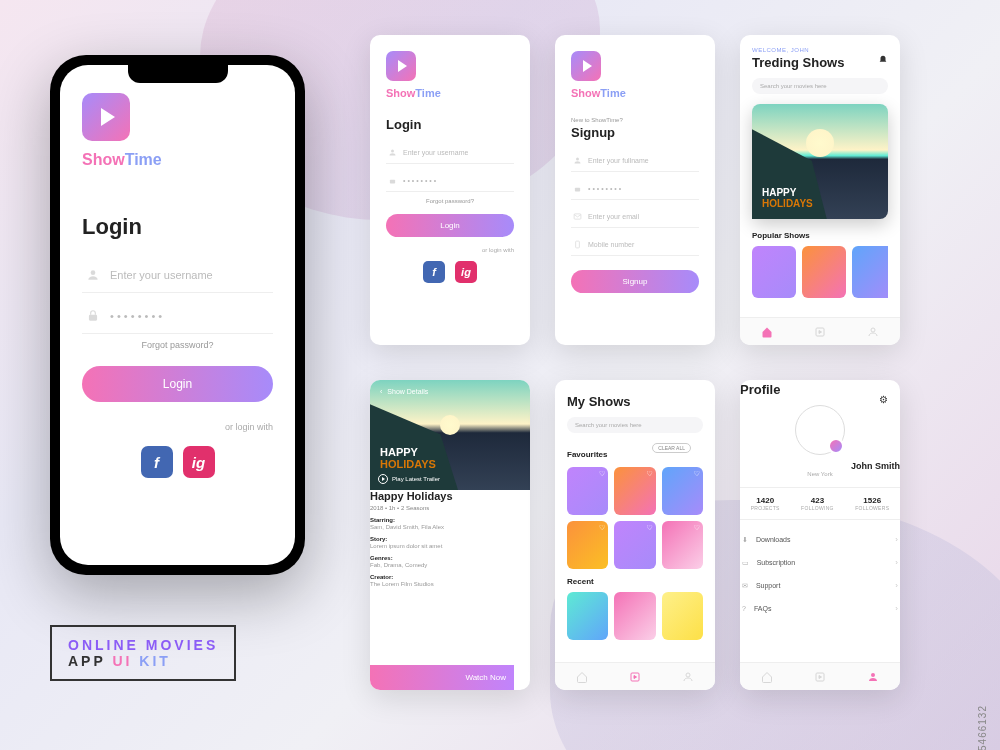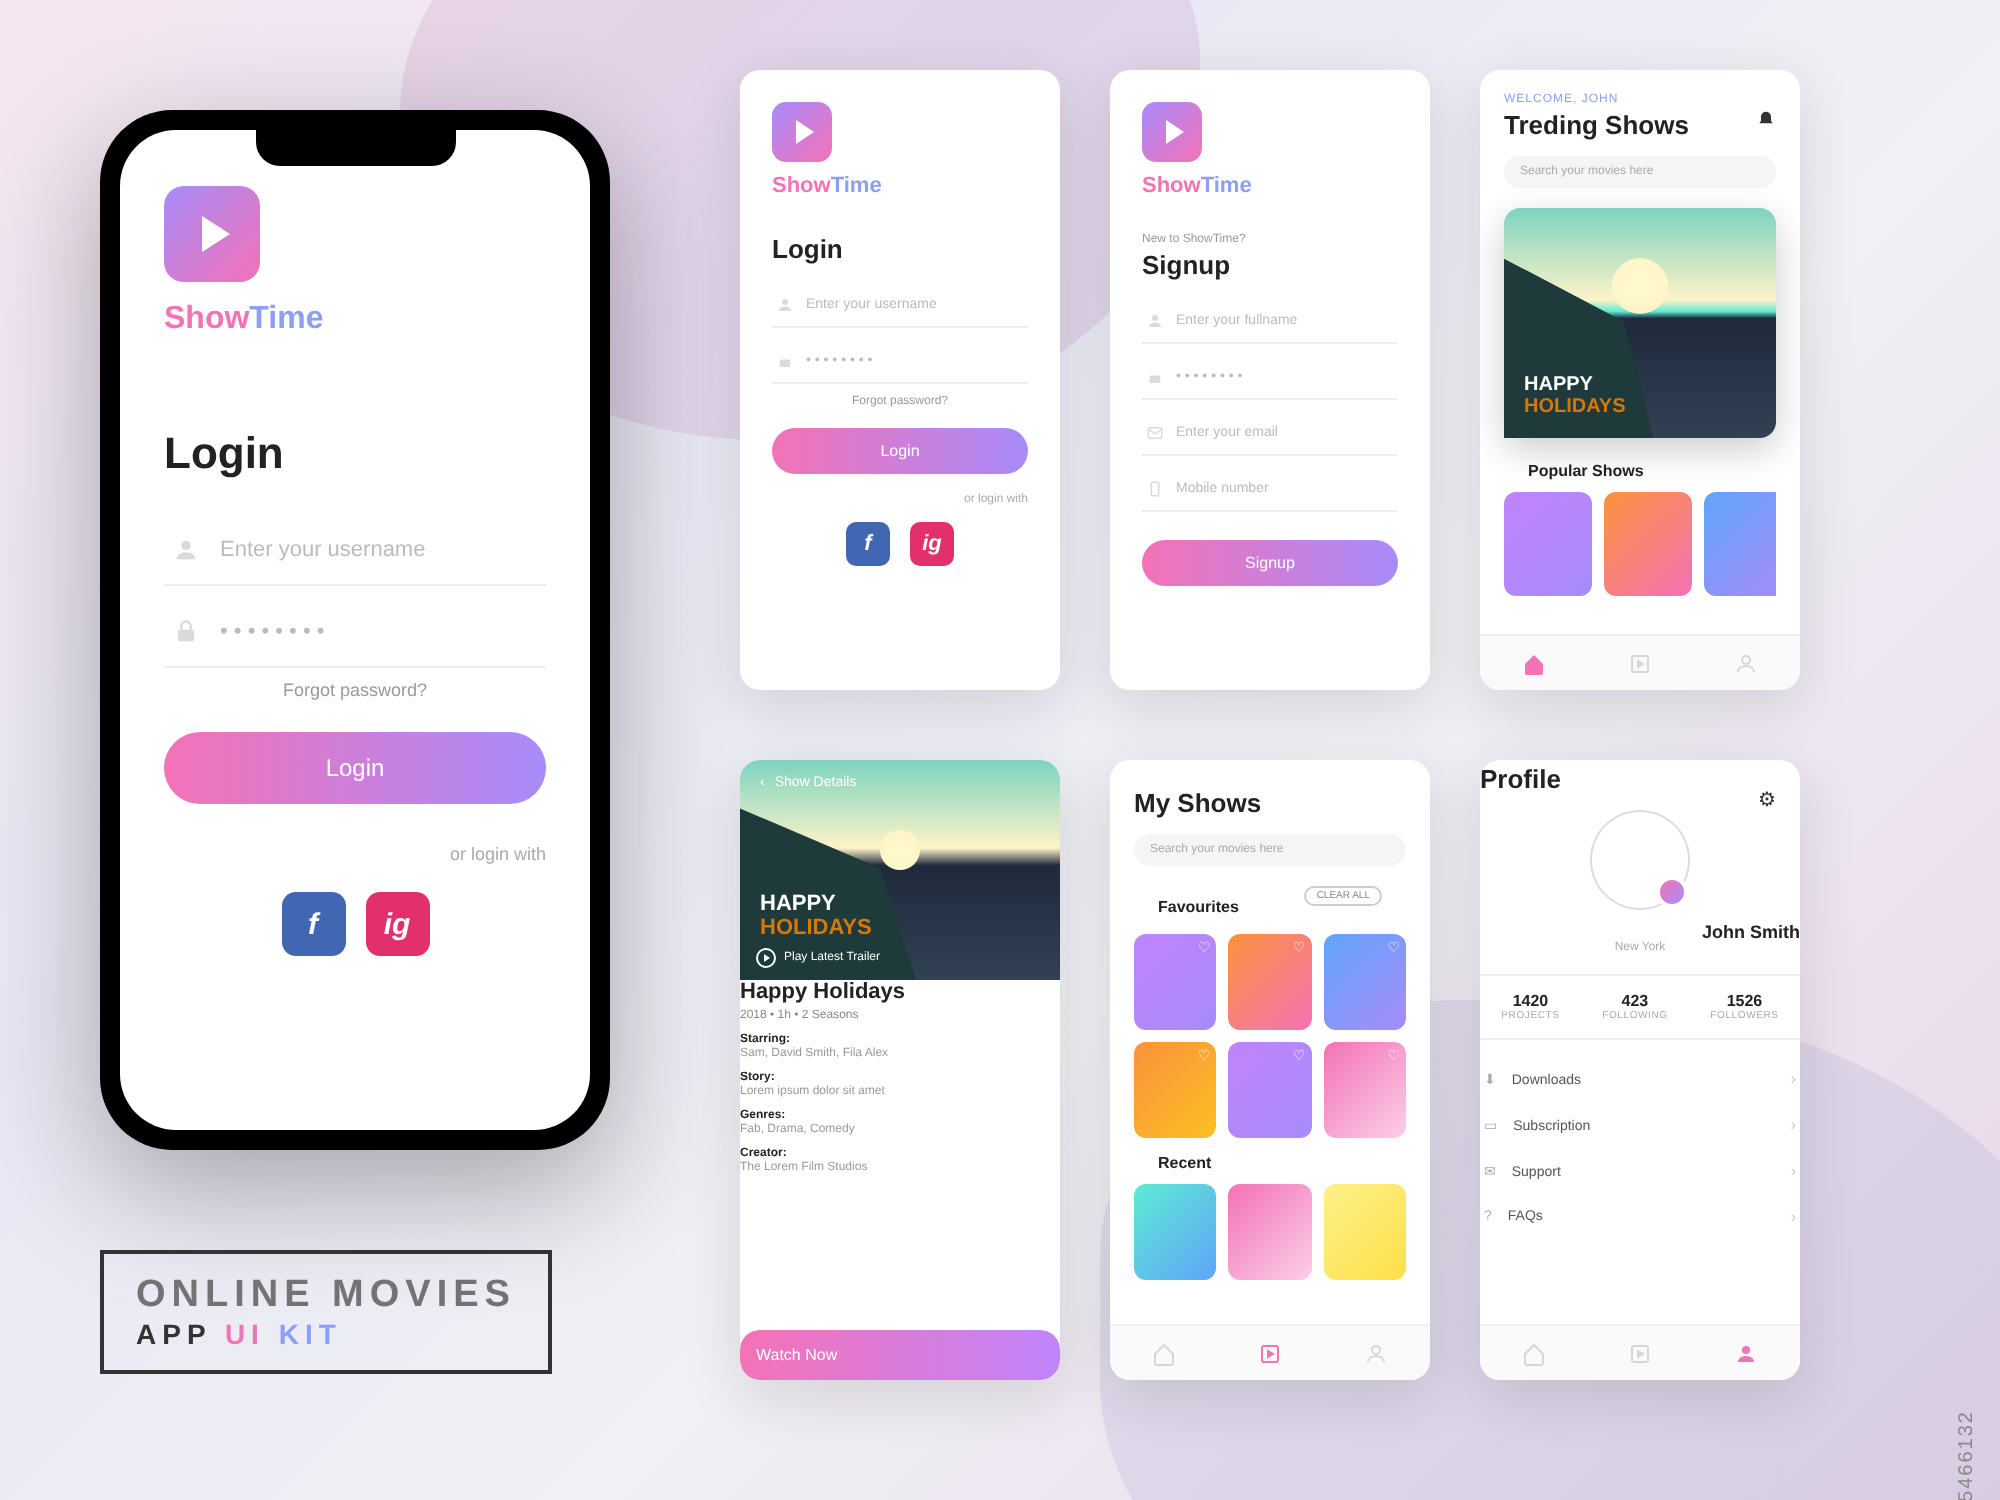--- a/index.html
+++ b/index.html
@@ -47,58 +47,58 @@
     .social.ig { background: #E1306C; }
     .welcome-text { font-size: 6px; color: #8b9ff5; letter-spacing: 0.5px; }
     .trending-title { font-size: 13px; font-weight: 700; color: #222; margin: 2px 0 8px; }
     .bell-icon { position: absolute; right: 12px; top: 20px; width: 10px; height: 10px; }
     .search-bar { background: #f5f5f7; border-radius: 12px; padding: 5px 8px; font-size: 6px; color: #aaa; margin-bottom: 10px; }
     .hero-img { width: 100%; height: 115px; border-radius: 8px; background: linear-gradient(180deg, #7dd3c0 0%, #fef3c7 40%, #5eead4 45%, #1e293b 48%, #334155 100%); position: relative; box-shadow: 0 6px 18px rgba(0,0,0,0.2); margin-bottom: 12px; }
     .hero-sun { position: absolute; width: 28px; height: 28px; background: radial-gradient(#fffacd, #fef3c7); border-radius: 50%; top: 25px; left: 50%; transform: translateX(-50%); }
     .hero-mount { position: absolute; bottom: 0; left: 0; width: 55%; height: 78%; background: #1e3a3a; clip-path: polygon(0 0, 80% 35%, 100% 100%, 0 100%); }
     .hero-text { position: absolute; bottom: 10px; left: 10px; color: #fff; font-size: 10px; font-weight: 800; line-height: 1.1; }
     .hero-text .holidays { color: #d97706; }
-    .section-label { font-size: 8px; font-weight: 700; color: #222; margin: 6px 12px; }
+    .section-label { font-size: 8px; font-weight: 700; color: #222; margin: 6px 0; }
     .thumb-row { display: flex; gap: 6px; overflow: hidden; }
     .thumb { width: 44px; height: 52px; border-radius: 6px; flex-shrink: 0; }
     .thumb.g1 { background: linear-gradient(135deg, #c084fc, #a78bfa); }
     .thumb.g2 { background: linear-gradient(135deg, #fb923c, #f472b6); }
     .thumb.g3 { background: linear-gradient(135deg, #60a5fa, #a78bfa); }
     .thumb.g4 { background: linear-gradient(135deg, #fb923c, #fbbf24); }
     .thumb.g5 { background: linear-gradient(135deg, #f472b6, #fbcfe8); }
     .thumb.g6 { background: linear-gradient(135deg, #fef08a, #fde047); }
     .thumb.g7 { background: linear-gradient(135deg, #5eead4, #60a5fa); }
     .bottom-nav { position: absolute; bottom: 0; left: 0; right: 0; height: 28px; background: #fafafa; display: flex; justify-content: space-around; align-items: center; border-top: 1px solid #eee; }
     .nav-icon { width: 12px; height: 12px; opacity: 0.3; }
     .nav-icon.active { opacity: 1; }
     .back-bar { display: flex; align-items: center; padding: 8px 10px; font-size: 7px; color: #fff; position: absolute; top: 0; left: 0; right: 0; z-index: 2; }
     .detail-img { width: 100%; height: 110px; background: linear-gradient(180deg, #7dd3c0 0%, #fef3c7 40%, #1e293b 48%, #334155 100%); position: relative; }
     .detail-meta { font-size: 6px; color: #888; }
     .detail-title { font-size: 11px; font-weight: 700; color: #222; margin-bottom: 3px; }
     .meta-label { font-size: 6px; font-weight: 700; color: #222; margin-top: 6px; }
     .meta-val { font-size: 6px; color: #999; margin-top: 1px; }
-    .watch-btn { position: absolute; bottom: 0; left: 0; right: 0; background: linear-gradient(90deg, #f472b6, #c084fc); color: #fff; text-align: left; padding: 8px; font-size: 8px; font-weight: 500; border-radius: 10px; }
+    .watch-btn { position: absolute; bottom: 0; left: 0; right: 16px; background: linear-gradient(90deg, #f472b6, #c084fc); color: #fff; text-align: right; padding: 8px; font-size: 8px; font-weight: 500; }
     .grid { display: grid; grid-template-columns: repeat(3, 1fr); gap: 6px; margin-bottom: 8px; }
     .grid .thumb { width: 100%; height: 48px; position: relative; }
     .heart { position: absolute; top: 3px; right: 3px; font-size: 7px; color: rgba(255,255,255,0.9); }
     .clear-btn { position: absolute; right: 12px; font-size: 5px; border: 1px solid #ccc; border-radius: 8px; padding: 1px 5px; color: #888; }
     .profile-gear { position: absolute; right: 12px; top: 14px; font-size: 10px; color: #333; }
     .avatar { width: 50px; height: 50px; border: 1px solid #ddd; border-radius: 50%; margin: 8px auto 6px; position: relative; }
     .avatar::after { content: ''; position: absolute; bottom: 0; right: 0; width: 12px; height: 12px; background: linear-gradient(135deg, #f472b6, #a78bfa); border-radius: 50%; border: 2px solid #fff; }
     .p-name { text-align: right; font-size: 9px; font-weight: 700; color: #222; }
     .p-loc { text-align: center; font-size: 6px; color: #aaa; margin-bottom: 10px; }
     .stats { display: flex; justify-content: space-around; padding: 8px 0; border-top: 1px solid #eee; border-bottom: 1px solid #eee; margin-bottom: 8px; }
     .stat { text-align: center; }
     .stat-n { font-size: 8px; font-weight: 700; color: #222; }
     .stat-l { font-size: 5px; color: #aaa; letter-spacing: 0.3px; }
     .menu-item { display: flex; align-items: center; justify-content: space-between; padding: 7px 2px; font-size: 7px; color: #555; }
     .menu-item .mi-icon { width: 10px; margin-right: 8px; opacity: 0.5; }
     .chev { color: #ccc; font-size: 8px; }
     .kit-title { position: absolute; left: 50px; top: 625px; border: 2px solid #333; padding: 10px 16px; }
-    .kit-title .l1 { font-size: 19px; font-weight: 700; letter-spacing: 3px; color: #737373; }
+    .kit-title .l1 { font-size: 14px; font-weight: 700; letter-spacing: 3px; color: #8b5cf6; }
     .kit-title .l2 { font-size: 14px; font-weight: 700; letter-spacing: 3px; color: #333; }
     .kit-title .ui { color: #f472b6; }
     .kit-title .kit { color: #8b9ff5; }
     .watermark { position: absolute; right: 10px; bottom: 45px; transform: rotate(-90deg); transform-origin: right bottom; font-size: 10px; color: #888; letter-spacing: 1px; }
     .play-trailer { position: absolute; bottom: 6px; left: 8px; font-size: 6px; color: #fff; display: flex; align-items: center; gap: 4px; }
     .play-circle { width: 10px; height: 10px; border: 1px solid #fff; border-radius: 50%; display: flex; align-items: center; justify-content: center; }
     .play-tri { width: 0; height: 0; border-left: 3px solid #fff; border-top: 2px solid transparent; border-bottom: 2px solid transparent; margin-left: 1px; }
   </style>
 </head>
 <body>

